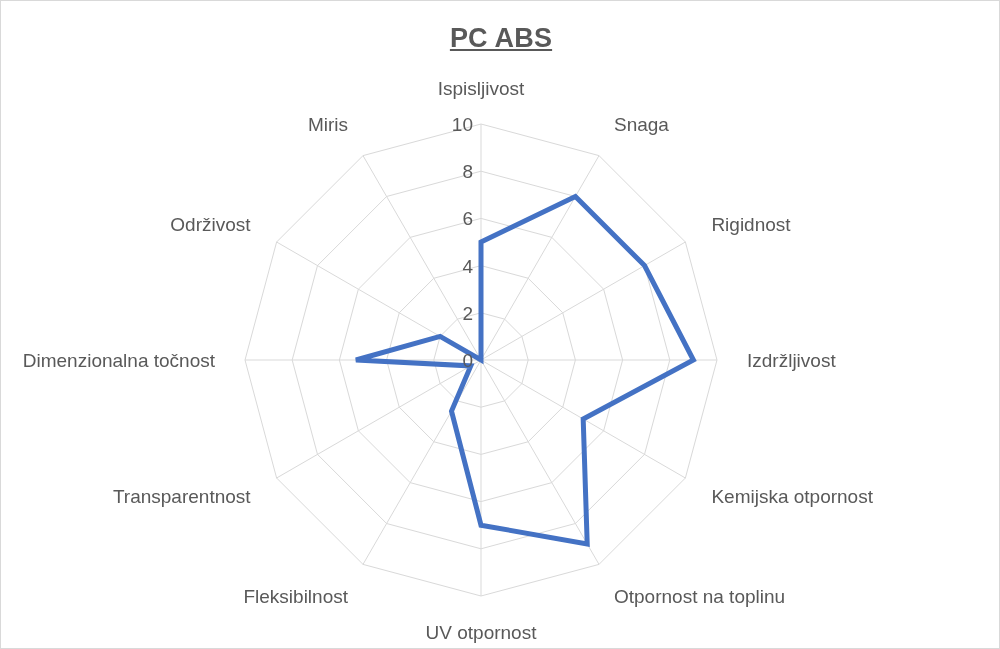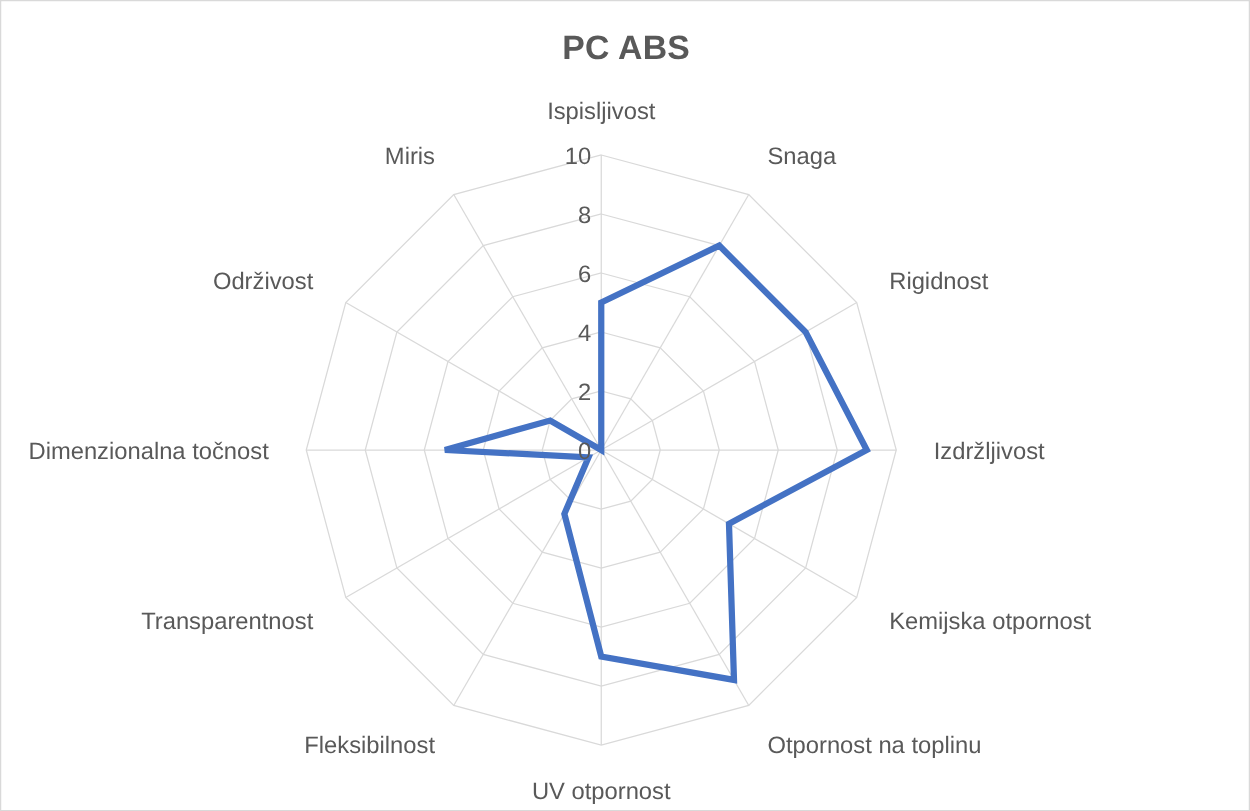--- a/index.html
+++ b/index.html
@@ -23,20 +23,21 @@
   #chart-title {
     position: absolute;
     top: 22px;
     left: 0;
     width: 1000px;
     text-align: center;
     font-size: 27px;
     font-weight: bold;
     color: #595959;
     letter-spacing: 0.2px;
+    text-decoration: underline;
   }
   #radar-svg {
     position: absolute;
     top: 0;
     left: 0;
   }
   .grid-ring {
     fill: none;
     stroke: #d9d9d9;
     stroke-width: 1;

